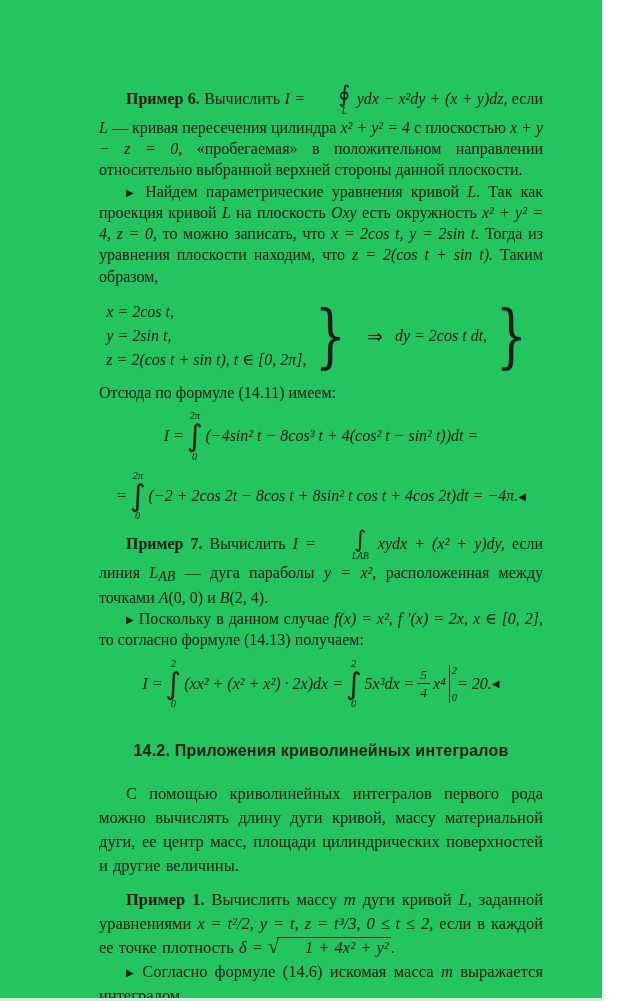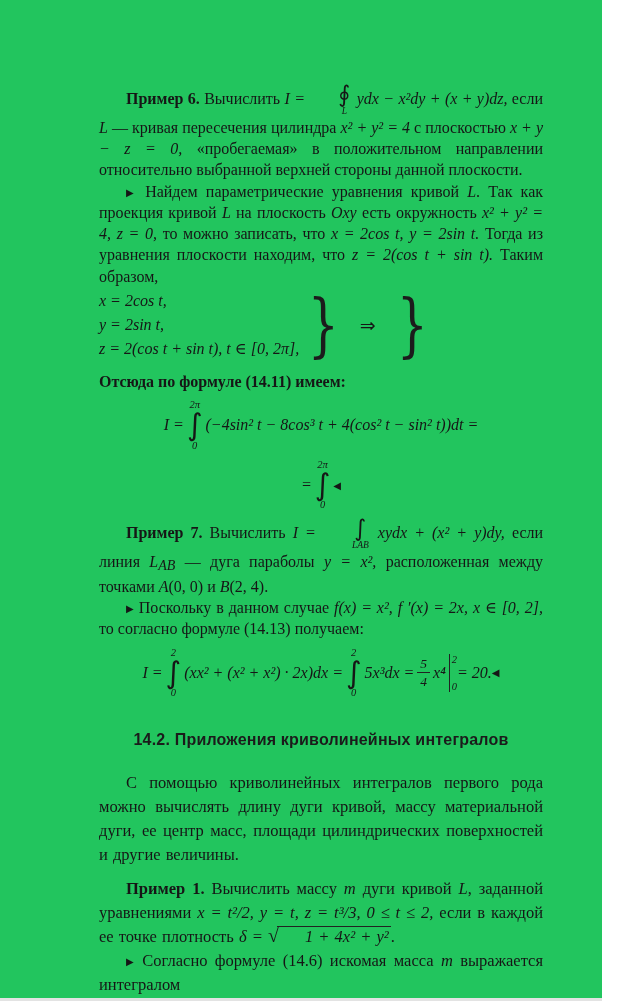--- a/index.html
+++ b/index.html
@@ -35,21 +35,21 @@
   .stk .ssym { font-family: "DejaVu Sans", "DejaVu Serif", sans-serif; font-style: normal; line-height: 0.95; }
   .stk .slim { font-size: 10.5px; font-style: italic; line-height: 1.15; }
   .stk.inline .ssym { font-size: 23px; }
   .stk.inline .slim { font-size: 9.5px; }
   .stk.dint .ssym { font-size: 30px; }
   .stk.dint { margin: 0 3px; }
 
   .formula { display: flex; justify-content: center; align-items: center; font-size: 16px; margin: 7px 0; }
 
   
-  .sys { display: flex; align-items: center; margin: 2px 0 10px; font-size: 16px; }
+  .sys { display: flex; justify-content: center; align-items: center; margin: 13px 0 10px; font-size: 16px; }
   .syscol { display: flex; flex-direction: column; }
   .sys .line { font-style: italic; line-height: 1.5; white-space: nowrap; }
   .brace { font-size: 70px; line-height: 0.95; transform: scaleX(0.7); margin: 0 2px; font-family: "DejaVu Serif", serif; color: #1c1c1c; }
   .arrow { font-size: 19px; margin: 0 12px; font-family: "DejaVu Sans", sans-serif; }
 
   
   .frac { display: inline-flex; flex-direction: column; align-items: center; vertical-align: middle; font-style: italic; font-size: 13.5px; line-height: 1.15; margin: 0 3px; }
   .frac .fnum { border-bottom: 1px solid #222; padding: 0 3px 1px; }
   .frac .fden { padding-top: 1px; }
   .evbar { display: inline-flex; align-items: stretch; height: 38px; vertical-align: middle; margin-left: 3px; }
@@ -59,21 +59,21 @@
   .section-title {
     margin: 32px 0 22px;
     text-align: center;
     font-size: 16px;
     font-weight: bold;
     font-family: "Liberation Sans", "DejaVu Sans", sans-serif;
     color: #1b1b1b;
     letter-spacing: 0.2px;
   }
 
-  .p3line { margin: 9px 0 2px; font-weight: bold; }
+  .p3line { margin: 9px 0 2px; }
   .gap-top { }
   .mt10 { margin-top: 10px; }
   .scan-edge { position: absolute; left: 0; right: 0; bottom: 0; height: 3px; background: #e3e3e3; }
 </style>
 </head>
 <body>
 
 <div class="page">
   <div class="content">
 
@@ -86,20 +86,21 @@
 
     <div class="sys">
       <div class="syscol">
         <div class="line">x = 2cos t,</div>
         <div class="line">y = 2sin t,</div>
         <div class="line">z = 2(cos t + sin t), t ∈ [0, 2π],</div>
       </div>
       <div class="brace">}</div>
       <div class="arrow">⇒</div>
       <div class="syscol">
+        <div class="line">dy = 2cos t dt,</div>
       </div>
       <div class="brace">}</div>
     </div>
 
     <p class="para p3line">Отсюда по формуле (14.11) имеем:</p>
 
     <div class="formula">
         <span class="m">I = </span>
         <span class="stk dint">
           <span class="slim">2π</span>
@@ -108,20 +109,21 @@
         </span>
         <span class="m">(−4sin² t − 8cos³ t + 4(cos² t − sin² t))dt =</span>
       </div>
     <div class="formula">
         <span class="m">= </span>
         <span class="stk dint">
           <span class="slim">2π</span>
           <span class="ssym">∫</span>
           <span class="slim">0</span>
         </span>
+        <span class="m">(−2 + 2cos 2t − 8cos t + 8sin² t cos t + 4cos 2t)dt = −4π. </span>
         <span class="mk">◀</span>
       </div>
 
     <p class="para ind gap-top"><span class="b">Пример 7.</span><span> Вычислить </span><span class="m">I = </span><span class="stk inline">
           <span class="ssym">∫</span>
           <span class="slim">LAB</span>
         </span><span class="m"> xydx + (x² + y)dy,</span><span> если линия </span><span class="m">L</span><span class="sub">AB</span><span> — дуга параболы </span><span class="m">y = x²,</span><span> расположенная между точками </span><span class="m">A</span><span>(0, 0)</span><span> и </span><span class="m">B</span><span>(2, 4).</span></p>
 
     <p class="para ind"><span class="mk">▶ </span><span>Поскольку в данном случае </span><span class="m">f(x) = x², f ′(x) = 2x, x ∈ [0, 2],</span><span> то согласно формуле (14.13) получаем:</span></p>
 

